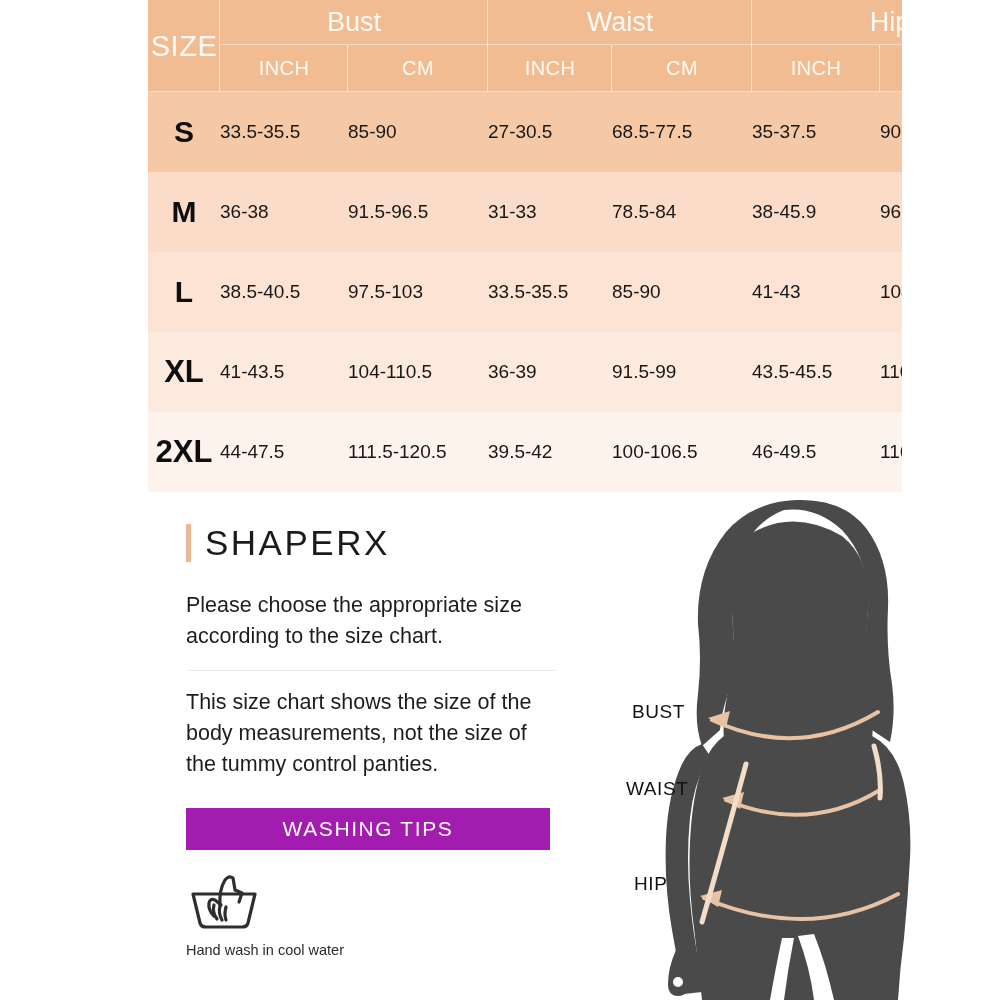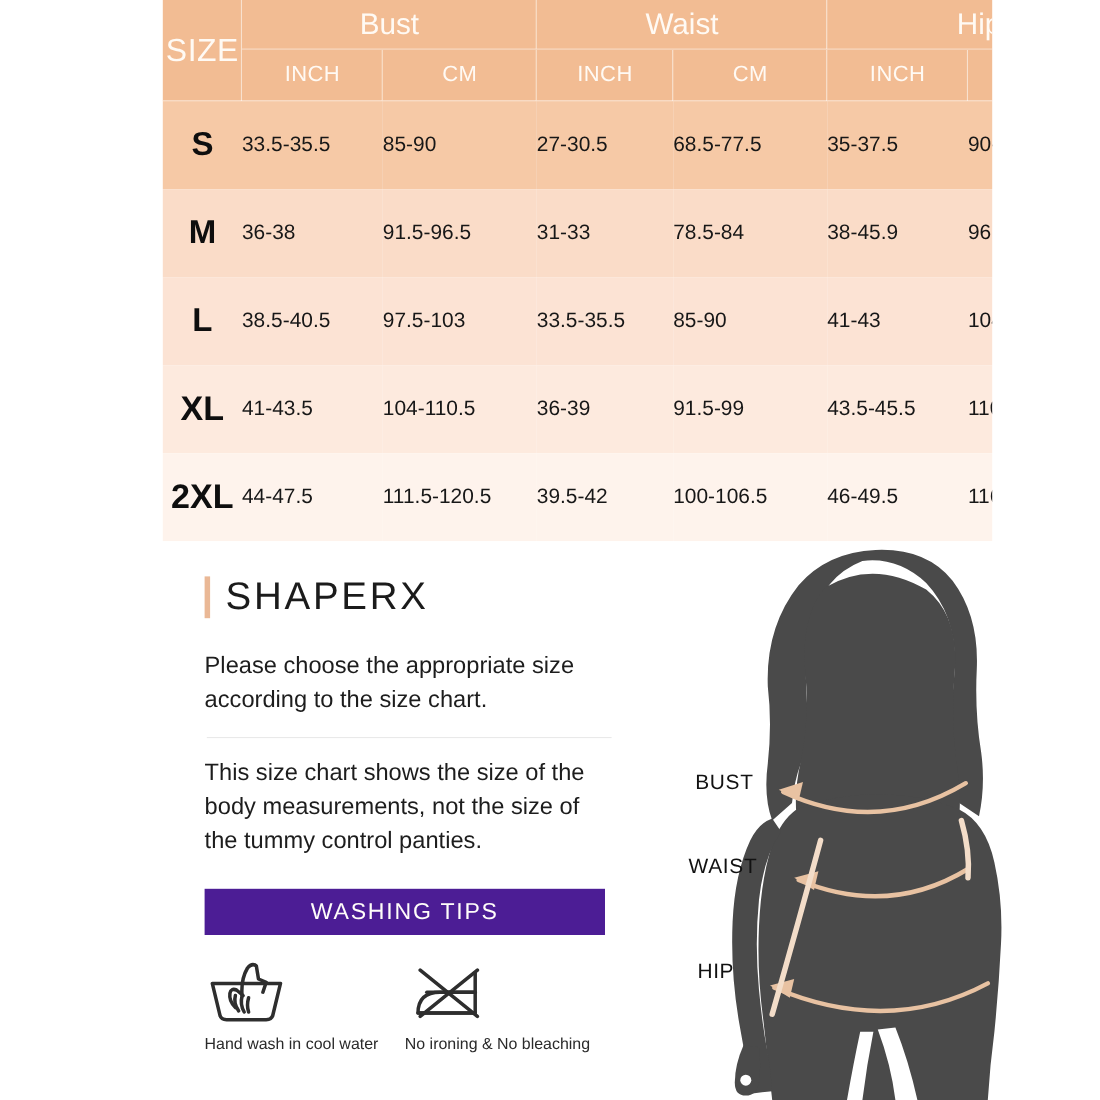--- a/index.html
+++ b/index.html
@@ -123,21 +123,21 @@
   #info-divider {
     height: 1px;
     background: #e9e9e9;
     margin: 18px 2px 16px 2px;
   }
 
   #washing-banner {
     margin-top: 28px;
     width: 364px;
     height: 42px;
-    background: #4c1d95;
+    background: #a21caf;
     display: flex;
     align-items: center;
     justify-content: center;
   }
   #washing-banner-label {
     color: #fffdfa;
     font-size: 21px;
     letter-spacing: 1.6px;
     font-weight: 400;
   }
@@ -286,35 +286,20 @@
           <path d="M28 44 Q22 38 23 31 Q24 26 29 28 L35 33"></path>
           <path d="M31 47 Q26 40 28 33"></path>
           <path d="M36 48 Q32 41 34 34"></path>
           <path d="M34 33 Q33 18 39 8 Q43 3 47 6 L49 18 L56 21 L53 30"></path>
           <path d="M40 48 Q38 42 40 35"></path>
         </svg>
       </div>
       <div class="care-caption">Hand wash in cool water</div>
     </div>
 
-    <div class="care-item">
-      <div class="care-glyph">
-        <svg width="76" height="60" viewBox="0 0 76 60" fill="none" stroke="#2e2e2e" stroke-width="3.2" stroke-linecap="round" stroke-linejoin="round">
-
-          <path d="M12 49 Q12 30 32 30 L64 30 L64 49 Z"></path>
-          <path d="M12 49 L64 49"></path>
-          <path d="M20 30 L64 30"></path>
-          <path d="M64 30 L64 12"></path>
-
-          <path d="M14 10 L66 52"></path>
-          <path d="M66 10 L14 52"></path>
-        </svg>
-      </div>
-      <div class="care-caption">No ironing &amp; No bleaching</div>
-    </div>
 
   </div>
 </div>
 
 <div id="figure-area">
 
   <svg width="402" height="502" viewBox="0 0 402 502">
 
     <path d="M186 12 Q150 26 140 68 Q132 104 136 146 Q138 176 130 196
              Q124 212 122 232 L104 248 Q96 226 100 196 Q104 160 100 126

